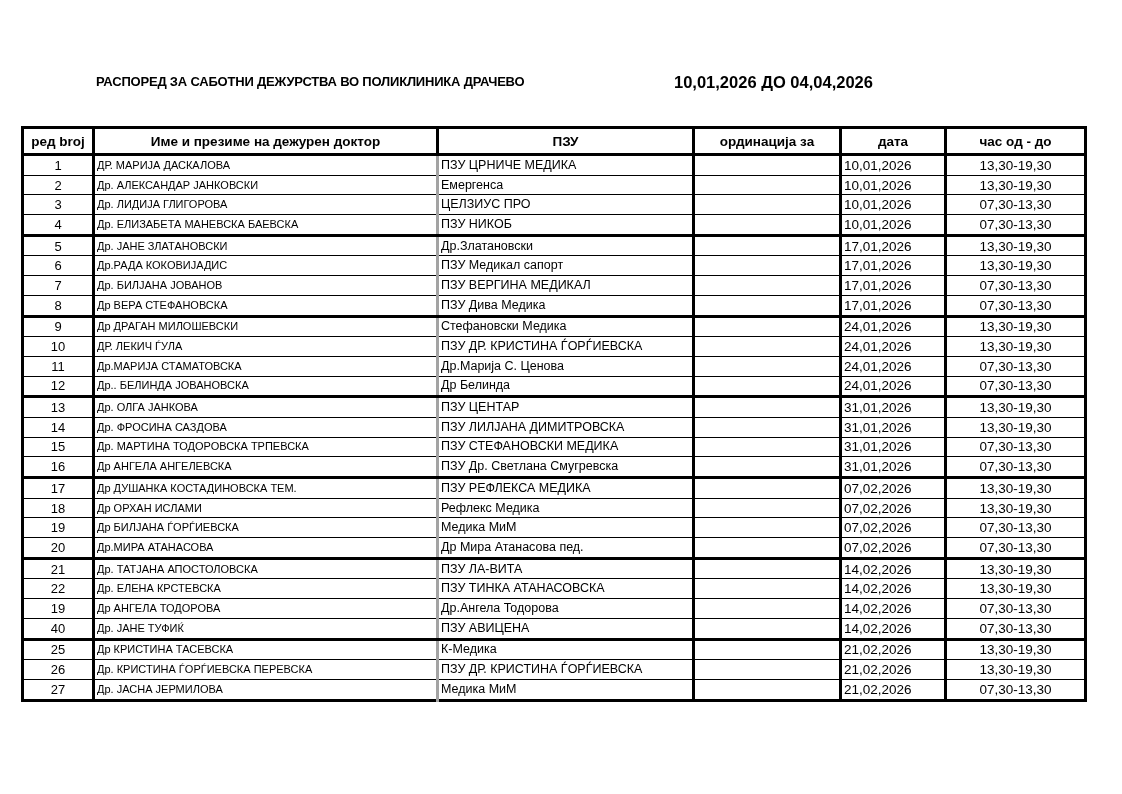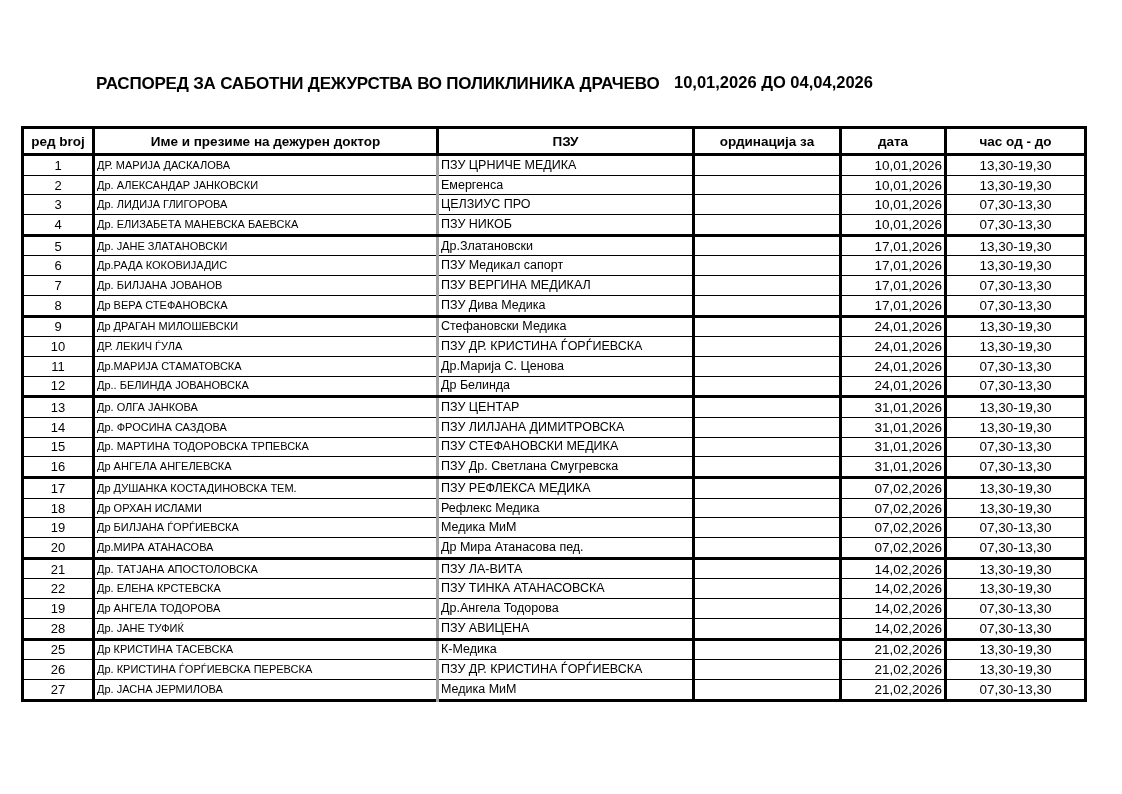--- a/index.html
+++ b/index.html
@@ -1,33 +1,33 @@
 <!DOCTYPE html>
 <html><head>
 <meta charset="utf-8">
 <style>
   html, body { margin: 0; padding: 0; background: #ffffff; }
   body { width: 1122px; height: 794px; position: relative; overflow: hidden; font-family: "Liberation Sans", sans-serif; color: #000; }
-  .title-left { position: absolute; left: 96px; top: 74px; font-size: 17px; font-weight: bold; letter-spacing: -0.2px; }
+  .title-left { position: absolute; left: 96px; top: 74px; font-size: 13px; font-weight: bold; letter-spacing: -0.2px; }
   .title-right { position: absolute; left: 674px; top: 73px; font-size: 16.5px; font-weight: bold; }
   table.sched { position: absolute; left: 21px; top: 126px; border-collapse: collapse; table-layout: fixed; width: 1063px; border: 3px solid #000; }
   table.sched col.c0 { width: 71px; }
   table.sched col.c1 { width: 344px; }
   table.sched col.c2 { width: 256px; }
   table.sched col.c3 { width: 147px; }
   table.sched col.c4 { width: 105px; }
   table.sched col.c5 { width: 140px; }
   table.sched th { height: 24px; font-size: 13.5px; font-weight: bold; text-align: center; border: 1px solid #000; border-bottom: 3px solid #000; padding: 0 4px; white-space: nowrap; }
   table.sched th.b { border-left: 3px solid #000; }
   table.sched td { height: 18.7px; font-size: 13px; border: 1px solid #000; padding: 0 2px; white-space: nowrap; overflow: hidden; line-height: 17px; }
   table.sched td.num { text-align: center; border-right: 3px solid #000; }
   table.sched td.name { border-right: 3px solid #a3a3a3; font-size: 11px; }
   table.sched td.pzu { font-size: 12.5px; border-right: 3px solid #000; }
   table.sched td.ord { border-right: 3px solid #000; }
-  table.sched td.date { text-align: right; font-size: 13.5px; border-right: 3px solid #000; }
+  table.sched td.date { text-align: left; font-size: 13.5px; border-right: 3px solid #000; }
   table.sched td.time { text-align: center; font-size: 13.5px; }
   table.sched tr.grp-end td { border-bottom: 3px solid #000; }
   .pzu.small { font-size: 11.5px; }
   .pzu.big { font-size: 14px; margin-left: 12px; }
 </style>
 </head>
 <body>
 
 <div class="title-left">РАСПОРЕД ЗА САБОТНИ ДЕЖУРСТВА ВО ПОЛИКЛИНИКА ДРАЧЕВО</div>
 <div class="title-right">10,01,2026 ДО 04,04,2026</div>
@@ -230,21 +230,21 @@
       </tr>
       <tr>
         <td class="num">19</td>
         <td class="name">Др АНГЕЛА ТОДОРОВА</td>
         <td class="pzu">Др.Ангела Тодорова</td>
         <td class="ord"></td>
         <td class="date">14,02,2026</td>
         <td class="time">07,30-13,30</td>
       </tr>
       <tr class="grp-end">
-        <td class="num">28</td>
+        <td class="num">40</td>
         <td class="name">Др. ЈАНЕ ТУФИЌ</td>
         <td class="pzu small">ПЗУ АВИЦЕНА</td>
         <td class="ord"></td>
         <td class="date">14,02,2026</td>
         <td class="time">07,30-13,30</td>
       </tr>
       <tr>
         <td class="num">25</td>
         <td class="name">Др КРИСТИНА ТАСЕВСКА</td>
         <td class="pzu">К-Медика</td>

